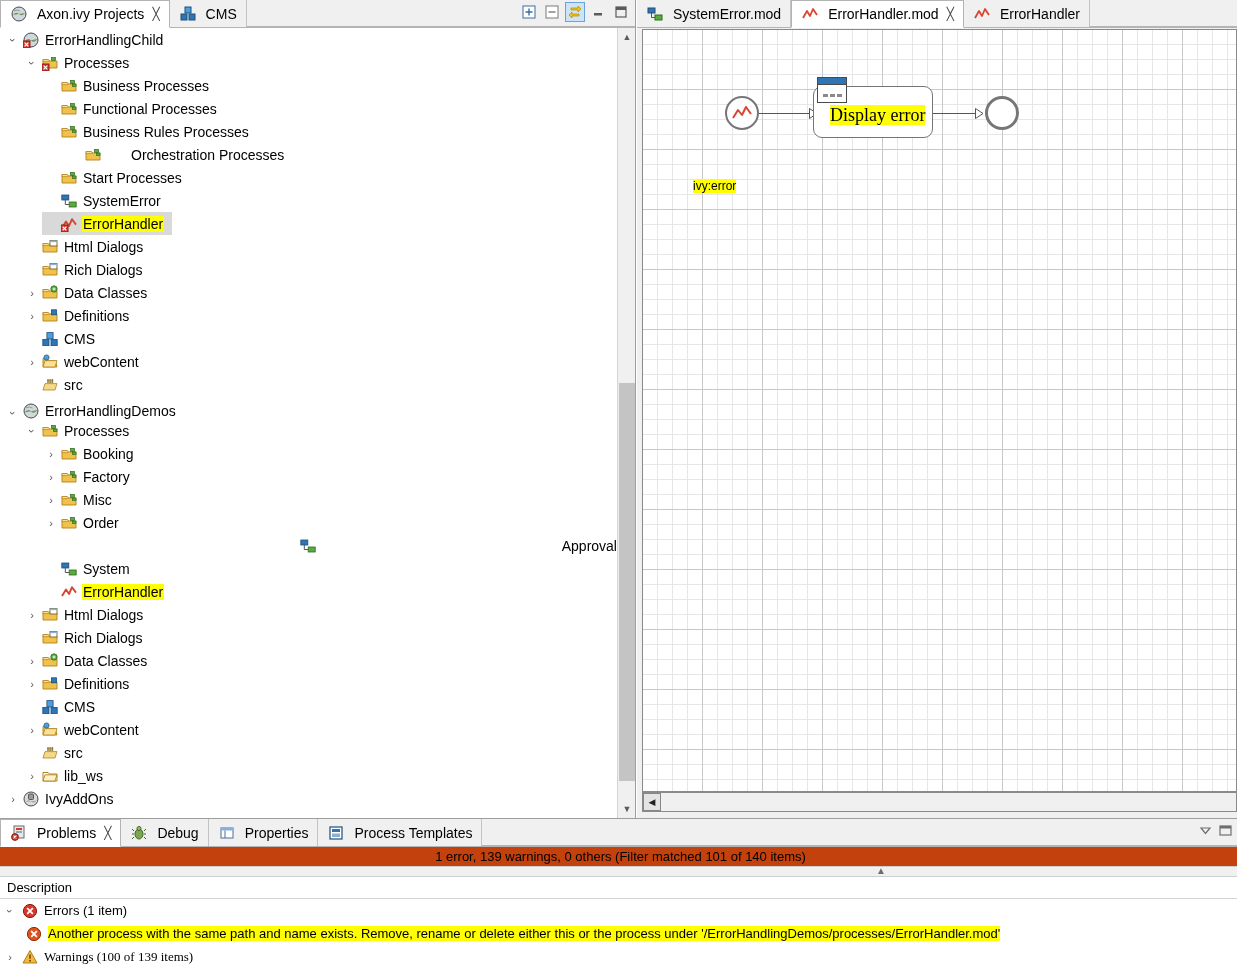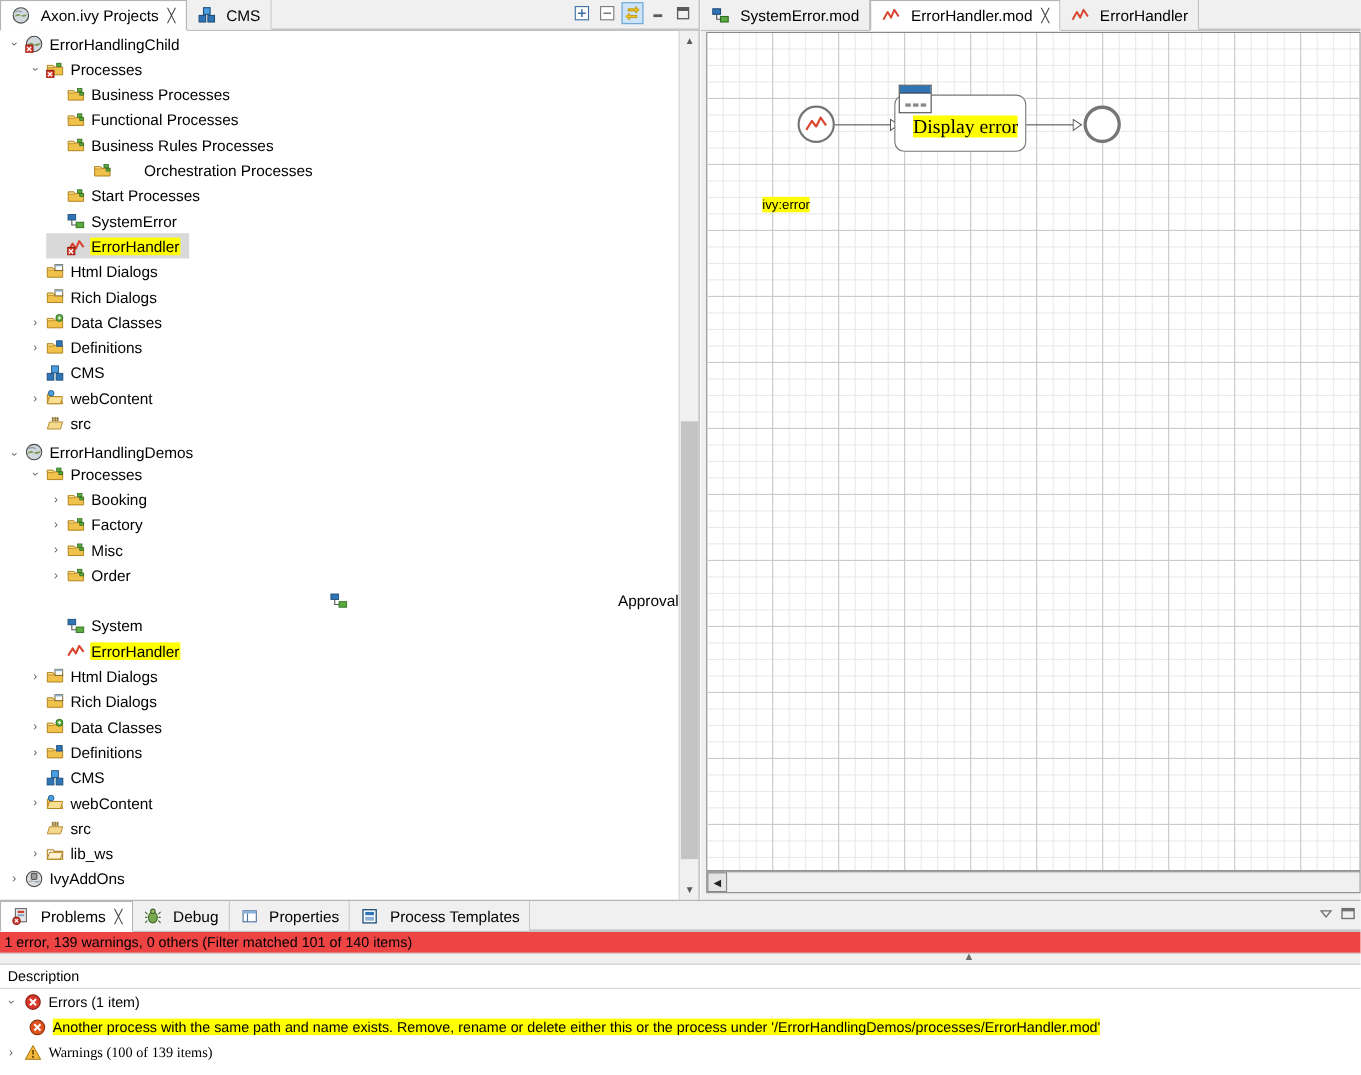--- a/index.html
+++ b/index.html
@@ -184,22 +184,23 @@
   }
   #bottom-tabbar { position: relative; }
   #bottom-toolbar {
     position: absolute; right: 5px; top: 5px;
     display: flex; align-items: center; gap: 7px;
   }
   #status-line {
     height: 20px; line-height: 20px;
     padding-left: 4px;
     font-size: 13px;
-    background: #ef4444;
+    background: #c2410c;
     border-bottom: 1px solid #cfcfcf;
+    text-align: center;
   }
   #sash {
     position: relative; height: 10px; background: #f0f0f0;
     border-bottom: 1px solid #cfcfcf;
   }
   #sash .chev {
     position: absolute; left: 876px; top: -2px;
     font-size: 10px; color: #6e6e6e;
   }
   #col-header {

